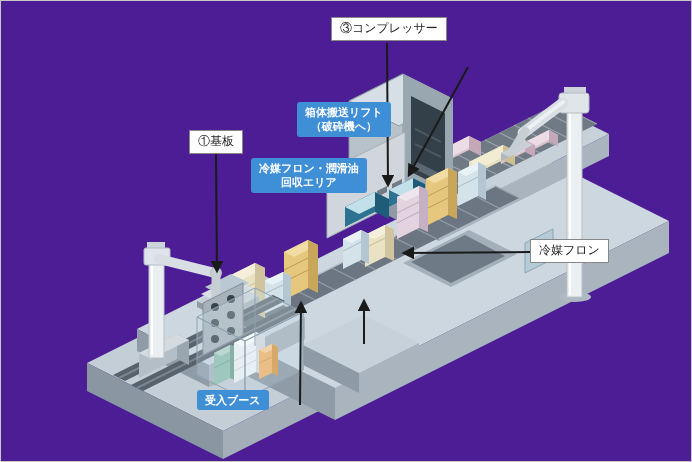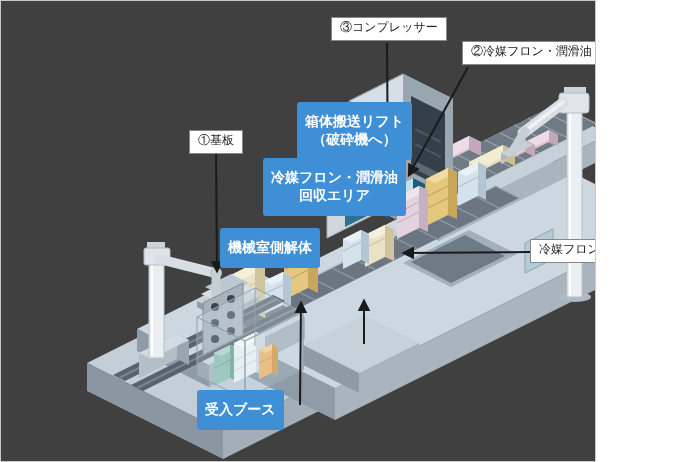--- a/index.html
+++ b/index.html
@@ -1,22 +1,22 @@
 <!DOCTYPE html>
 <html><head>
 <meta charset="utf-8">
 <style>
   html,body{margin:0;padding:0;background:#fff;}
-  .frame{position:relative;width:596px;height:462px;background:#404040;border:1px solid #c9c9c9;
-         box-sizing:border-box;font-family:Liberation Mono, monospace;overflow:hidden;}
+  .frame{position:relative;width:692px;height:462px;background:#4c1d95;border:1px solid #c9c9c9;
+         box-sizing:border-box;font-family:Liberation Serif, serif;overflow:hidden;}
   .scene{position:absolute;left:0;top:0;width:690px;height:460px;}
   .callout{position:absolute;background:#ffffff;border:1px solid #878787;color:#222222;
            font-size:12px;line-height:1.25;padding:3px 8px 4px 8px;white-space:nowrap;z-index:3;}
-  .station{position:absolute;background:#3f8fd6;color:#ffffff;font-size:14px;font-weight:bold;
-           line-height:1.3;padding:11px 8px;border-radius:3px;text-align:center;white-space:nowrap;z-index:3;}
+  .station{position:absolute;background:#3f8fd6;color:#ffffff;font-size:11px;font-weight:bold;
+           line-height:1.3;padding:3px 8px;border-radius:3px;text-align:center;white-space:nowrap;z-index:3;}
 </style>
 </head>
 <body>
 
 <div class="frame">
 
 <svg class="scene" viewBox="0 0 690 460">
   <defs>
     <marker id="ah" viewBox="0 0 10 10" refX="8" refY="5" markerWidth="6.5" markerHeight="6.5" orient="auto-start-reverse">
       <path d="M0,0 L10,5 L0,10 z" fill="#1a1a1a"></path>
@@ -287,28 +287,26 @@
     <line x1="386" y1="42" x2="387" y2="184" marker-end="url(#ah)"></line>
     <line x1="467" y1="66" x2="408" y2="174" marker-end="url(#ah)"></line>
     <line x1="215" y1="153" x2="216" y2="270" marker-end="url(#ah)"></line>
     <line x1="529" y1="251" x2="403" y2="252" marker-end="url(#ah)"></line>
     <line x1="363" y1="343" x2="363" y2="300" marker-end="url(#ah)"></line>
     <line x1="299" y1="404" x2="300" y2="302" marker-end="url(#ah)"></line>
   </g>
 </svg>
 
 <div class="callout" style="left:330px;top:16px">③コンプレッサー</div>
-<div class="callout" style="left:461px;top:40px">②冷媒フロン・潤滑油</div>
 <div class="callout" style="left:188px;top:129px">①基板</div>
 <div class="callout" style="left:529px;top:238px">冷媒フロン</div>
 
 <div class="station" style="left:296px;top:101px">
   <div>箱体搬送リフト</div>
   <div>（破砕機へ）</div>
 </div>
-<div class="station" style="left:262px;top:157px">
+<div class="station" style="left:250px;top:157px">
   <div>冷媒フロン・潤滑油</div>
   <div>回収エリア</div>
 </div>
-<div class="station" style="left:219px;top:227px">機械室側解体</div>
 <div class="station" style="left:196px;top:389px">受入ブース</div>
 
 </div>
 
 </body></html>

